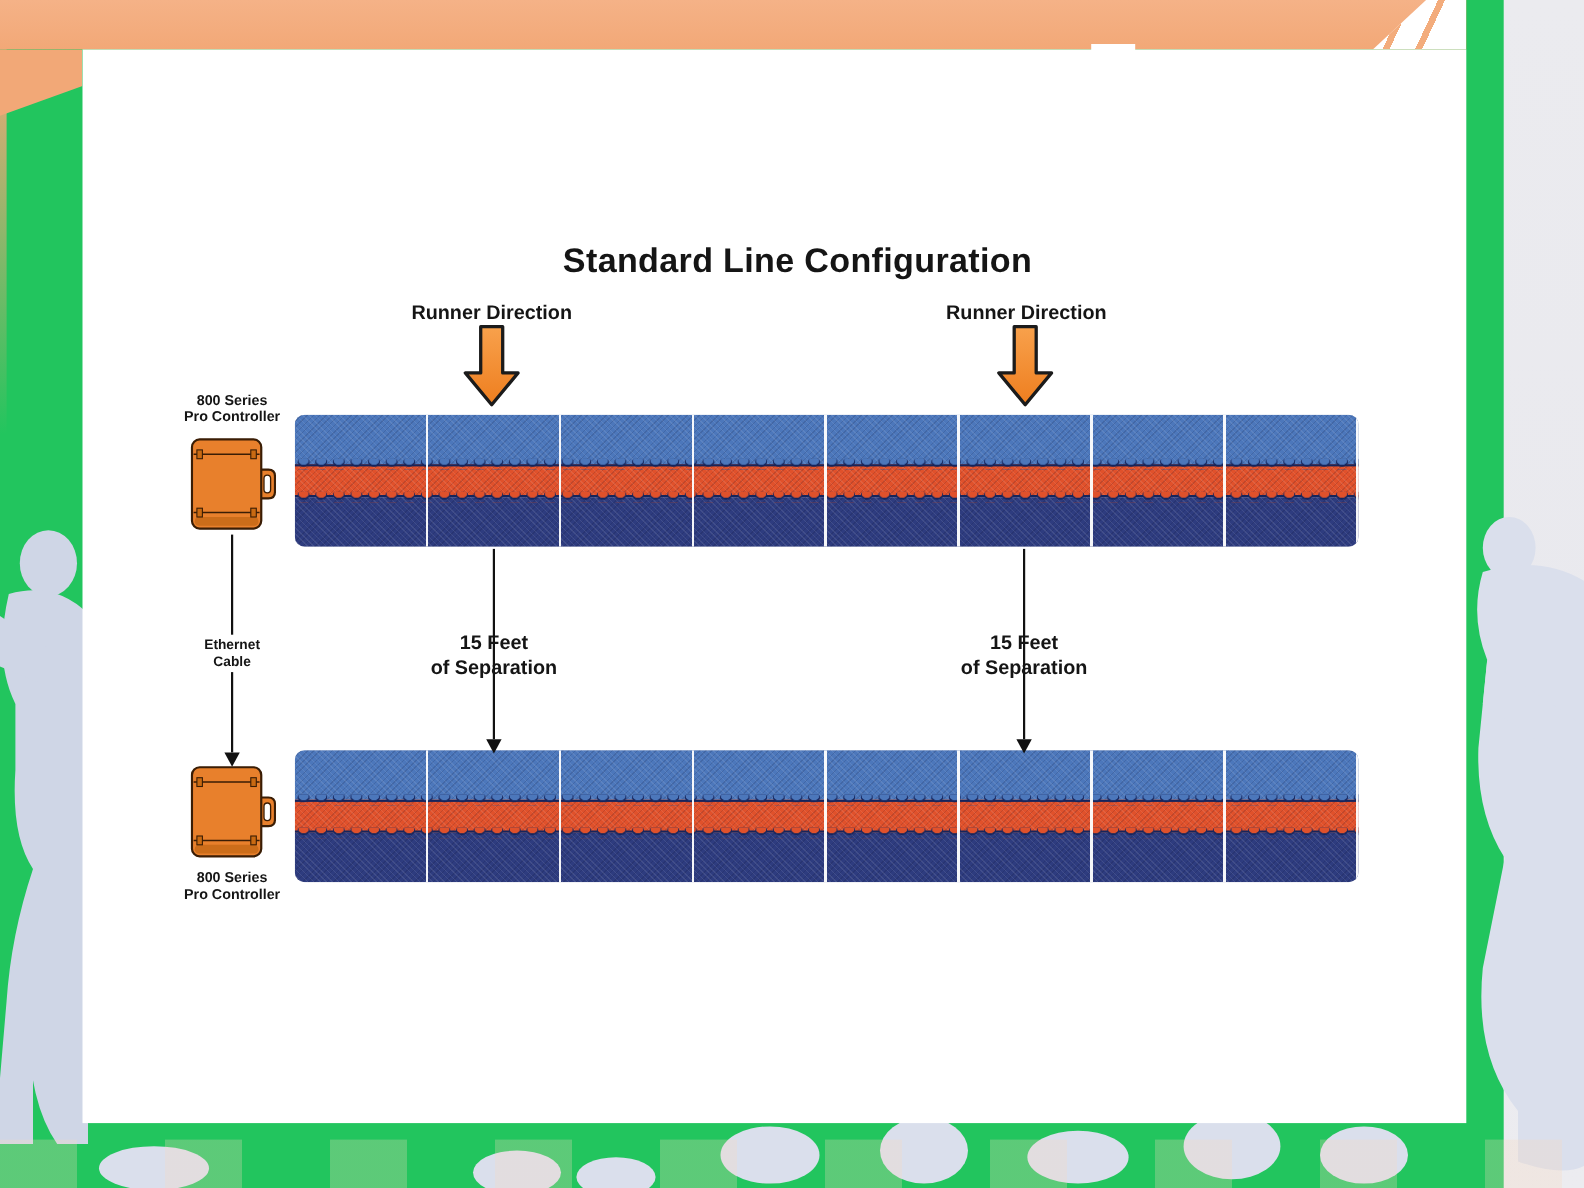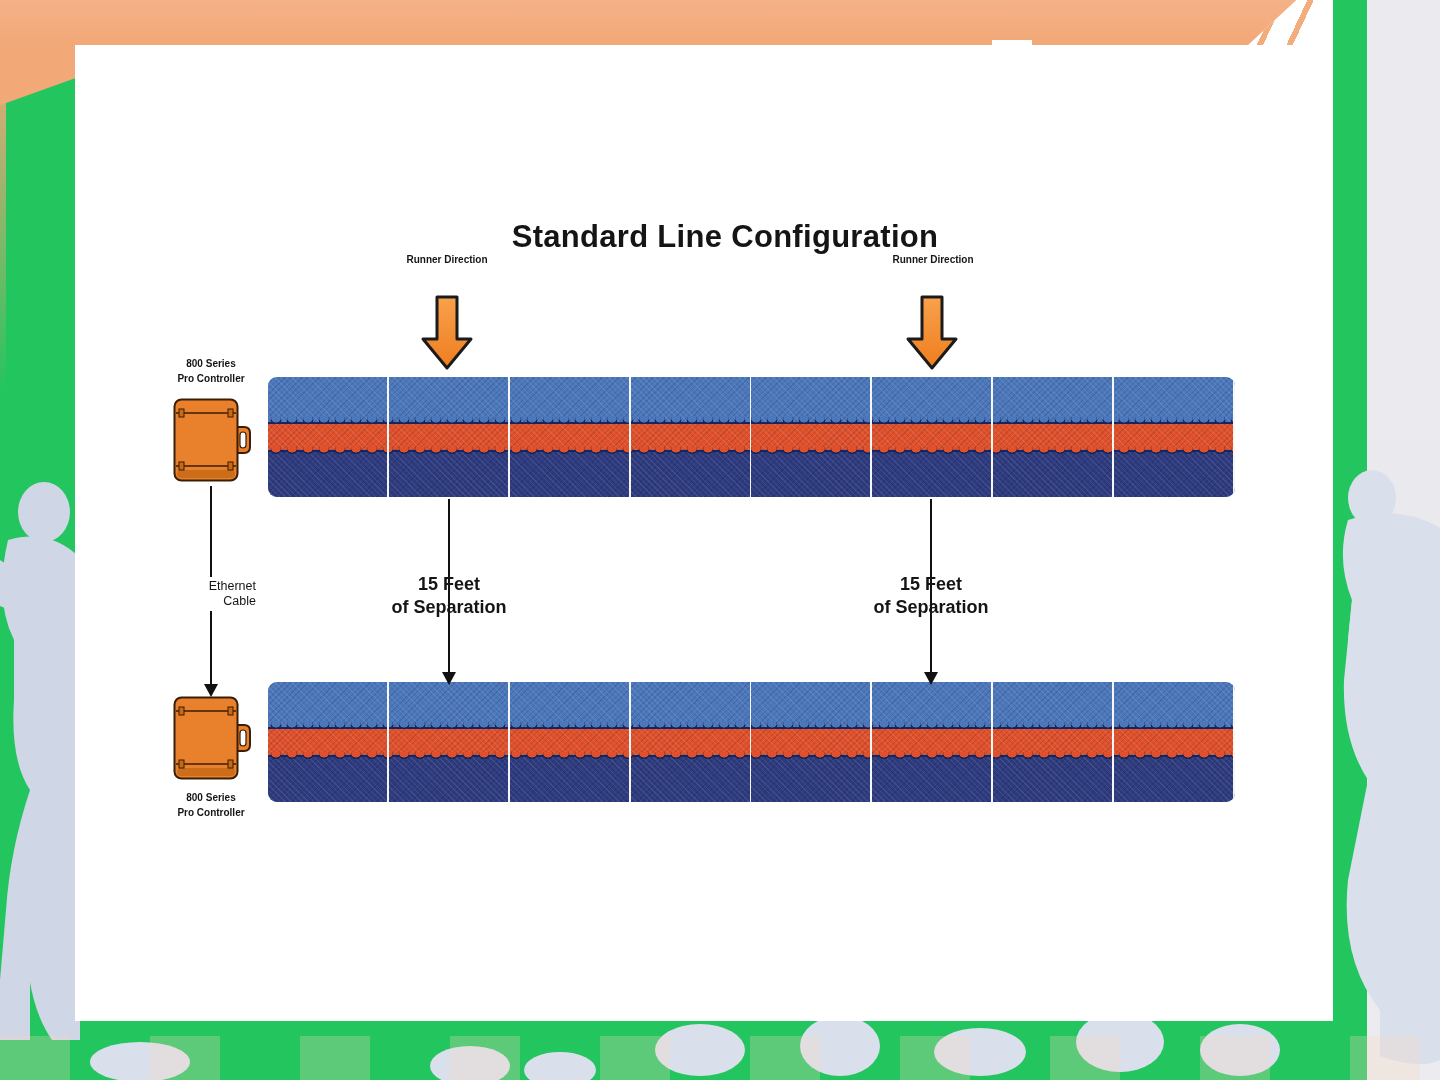--- a/index.html
+++ b/index.html
@@ -24,24 +24,24 @@
     clip-path:polygon(0 0,100% 0,100% 52%,0 94%);}
   .left-strip{position:absolute;left:0;top:45px;width:6px;height:350px;
     background:linear-gradient(180deg,var(--banner),rgba(242,168,119,0));}
   .bottom-tint{position:absolute;left:0;top:1036px;width:1440px;height:44px;opacity:.55;
     background:repeating-linear-gradient(90deg,rgba(247,216,190,.5) 0 70px,rgba(247,216,190,0) 70px 150px);}
   
   .slide{position:absolute;left:75px;top:45px;width:1258px;height:976px;background:#fff;}
   
   .t{position:absolute;color:var(--text_dark);text-align:center;}
   .title{left:275px;top:219px;width:900px;font-size:31px;font-weight:bold;letter-spacing:.3px;}
-  .runner-label{top:254px;width:200px;font-size:10px;font-weight:bold;}
+  .runner-label{top:274px;width:200px;font-size:18px;font-weight:bold;}
   .mat-label{width:300px;left:597px;font-size:19px;font-weight:bold;color:var(--label_blue);}
-  .ctrl-label{width:150px;left:136px;font-size:10px;font-weight:bold;line-height:14.5px;}
-  .eth-label{left:166px;top:577px;width:90px;font-size:12.5px;font-weight:normal;line-height:15px;background:#fff;padding:2px 0;z-index:4;text-align:right;}
+  .ctrl-label{width:150px;left:136px;font-size:13px;font-weight:bold;line-height:14.5px;}
+  .eth-label{left:166px;top:577px;width:90px;font-size:12.5px;font-weight:bold;line-height:15px;background:#fff;padding:2px 0;z-index:4;}
   .sep-label{top:573px;width:220px;font-size:18px;font-weight:bold;line-height:23px;z-index:4;}
   
   .vline{position:absolute;width:2px;background:#111;z-index:2;}
   .ahead{position:absolute;width:0;height:0;border-left:7px solid transparent;border-right:7px solid transparent;border-top:13px solid #111;z-index:2;}
   
   .block-arrow{position:absolute;width:56px;height:78px;}
   
   .controller{position:absolute;width:78px;height:86px;}
   
   .mat{position:absolute;left:268px;width:967px;height:120px;border-radius:9px;overflow:hidden;

